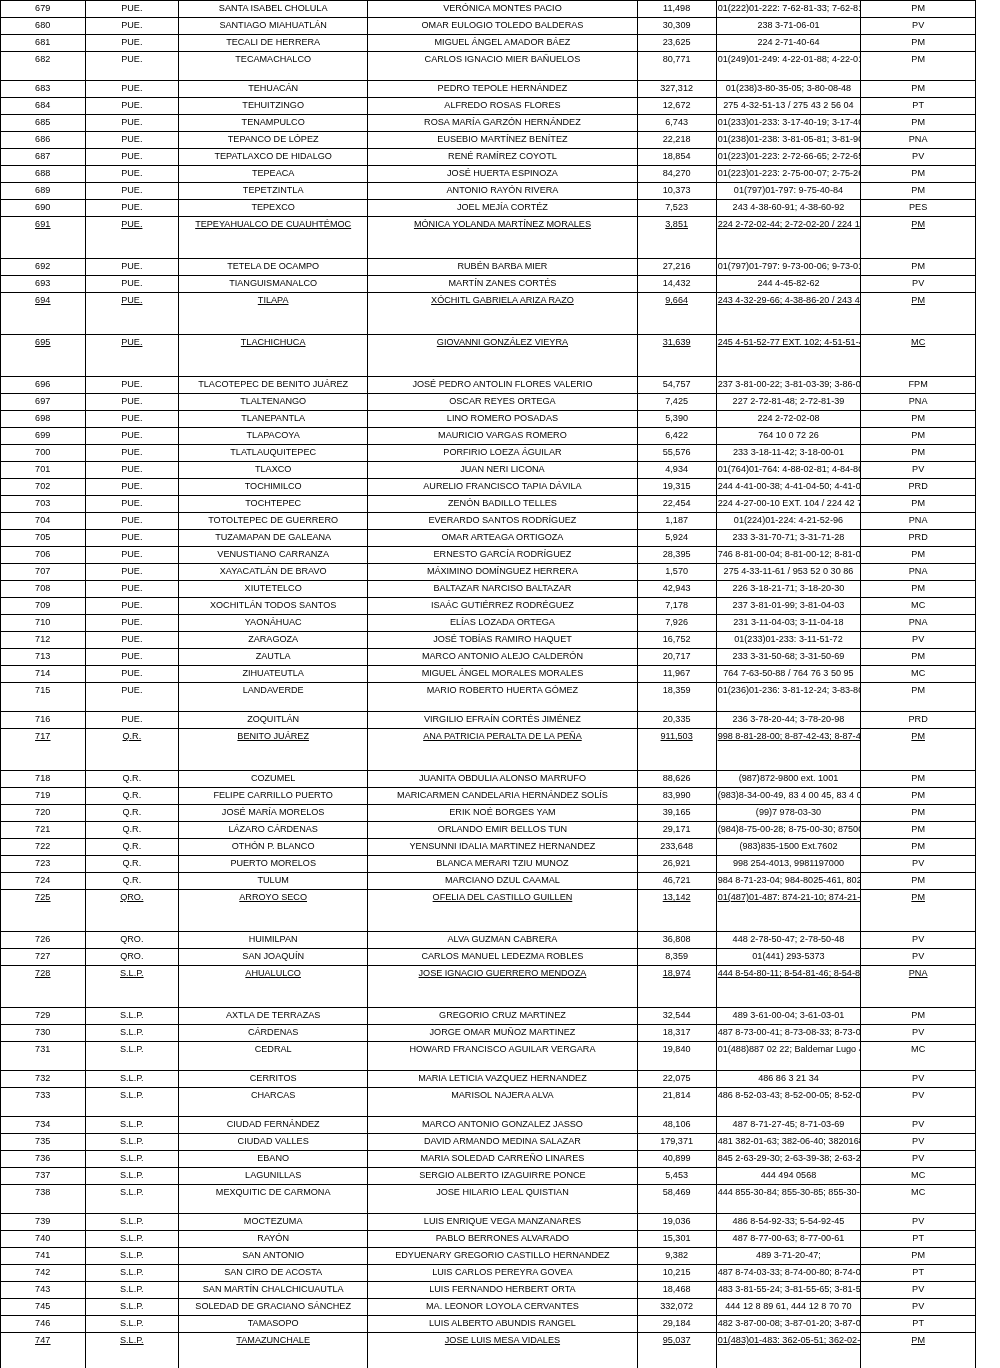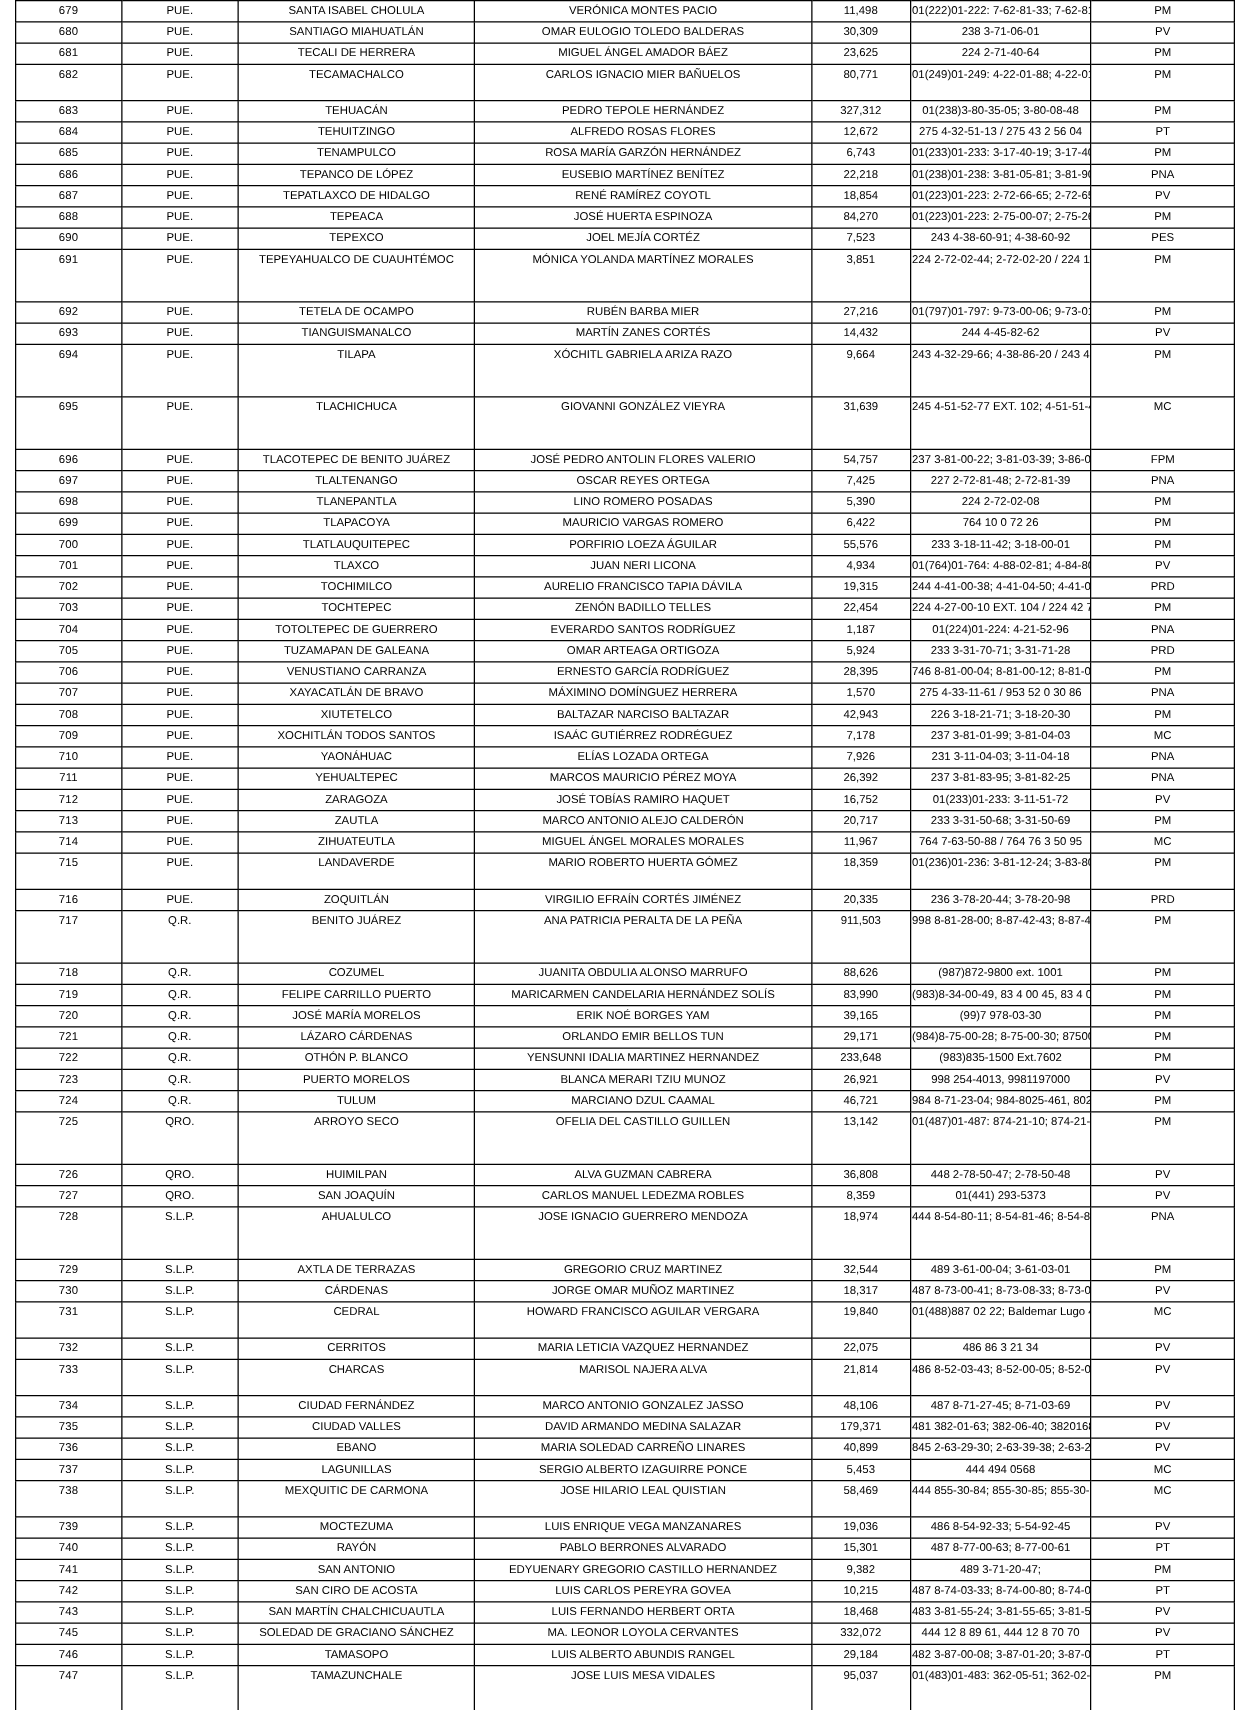--- a/index.html
+++ b/index.html
@@ -12,21 +12,21 @@
     height: 1368px;
     font-family: "Liberation Sans", sans-serif;
     color: #000000;
     overflow: hidden;
   }
   #sheet {
     position: relative;
     width: 1000px;
     height: 1000px;
     box-sizing: border-box;
-    padding: 0 12px 0 12px;
+    padding: 0 12px 0 0;
   }
   table.municipality-table {
     width: 976px;
     border-collapse: collapse;
     table-layout: fixed;
     font-size: 9.1px;
     line-height: 1.12;
   }
   table.municipality-table col.c-num    { width: 76px; }
   table.municipality-table col.c-state  { width: 84px; }
@@ -51,21 +51,21 @@
     word-break: break-word;
   }
   td.cell-muni { white-space: nowrap; }
   td.cell-num { letter-spacing: 0.1px; }
   td.cell-pop { }
   td.cell-party { }
 
   
   tr[data-h="1"] td { height: 12px; }
   tr[data-h="2"] td { height: 24px; }
-  tr[data-h="3"] td { height: 37px; }
+  tr[data-h="3"] td { height: 37px; text-decoration: underline; }
 </style>
 </head>
 <body>
 
 <div id="sheet">
   <table class="municipality-table">
     <colgroup>
       <col class="c-num">
         <col class="c-state">
         <col class="c-muni">
@@ -159,20 +159,29 @@
         <tr data-h="1">
           <td class="cell-num">688</td>
           <td class="cell-state">PUE.</td>
           <td class="cell-muni">TEPEACA</td>
           <td class="cell-person">JOSÉ HUERTA ESPINOZA</td>
           <td class="cell-pop">84,270</td>
           <td class="cell-phone">01(223)01-223: 2-75-00-07; 2-75-26-98</td>
           <td class="cell-party">PM</td>
         </tr>
         <tr data-h="1">
+          <td class="cell-num">689</td>
+          <td class="cell-state">PUE.</td>
+          <td class="cell-muni">TEPETZINTLA</td>
+          <td class="cell-person">ANTONIO RAYÓN RIVERA</td>
+          <td class="cell-pop">10,373</td>
+          <td class="cell-phone">01(797)01-797: 9-75-40-84</td>
+          <td class="cell-party">PM</td>
+        </tr>
+        <tr data-h="1">
           <td class="cell-num">690</td>
           <td class="cell-state">PUE.</td>
           <td class="cell-muni">TEPEXCO</td>
           <td class="cell-person">JOEL MEJÍA CORTÉZ</td>
           <td class="cell-pop">7,523</td>
           <td class="cell-phone">243 4-38-60-91; 4-38-60-92</td>
           <td class="cell-party">PES</td>
         </tr>
         <tr data-h="3">
           <td class="cell-num">691</td>
@@ -345,29 +354,20 @@
           <td class="cell-phone">237 3-81-01-99; 3-81-04-03</td>
           <td class="cell-party">MC</td>
         </tr>
         <tr data-h="1">
           <td class="cell-num">710</td>
           <td class="cell-state">PUE.</td>
           <td class="cell-muni">YAONÁHUAC</td>
           <td class="cell-person">ELÍAS LOZADA ORTEGA</td>
           <td class="cell-pop">7,926</td>
           <td class="cell-phone">231 3-11-04-03; 3-11-04-18</td>
-          <td class="cell-party">PNA</td>
-        </tr>
-        <tr data-h="1">
-          <td class="cell-num">711</td>
-          <td class="cell-state">PUE.</td>
-          <td class="cell-muni">YEHUALTEPEC</td>
-          <td class="cell-person">MARCOS MAURICIO PÉREZ MOYA</td>
-          <td class="cell-pop">26,392</td>
-          <td class="cell-phone">237 3-81-83-95; 3-81-82-25</td>
           <td class="cell-party">PNA</td>
         </tr>
         <tr data-h="1">
           <td class="cell-num">712</td>
           <td class="cell-state">PUE.</td>
           <td class="cell-muni">ZARAGOZA</td>
           <td class="cell-person">JOSÉ TOBÍAS RAMIRO HAQUET</td>
           <td class="cell-pop">16,752</td>
           <td class="cell-phone">01(233)01-233: 3-11-51-72</td>
           <td class="cell-party">PV</td>

